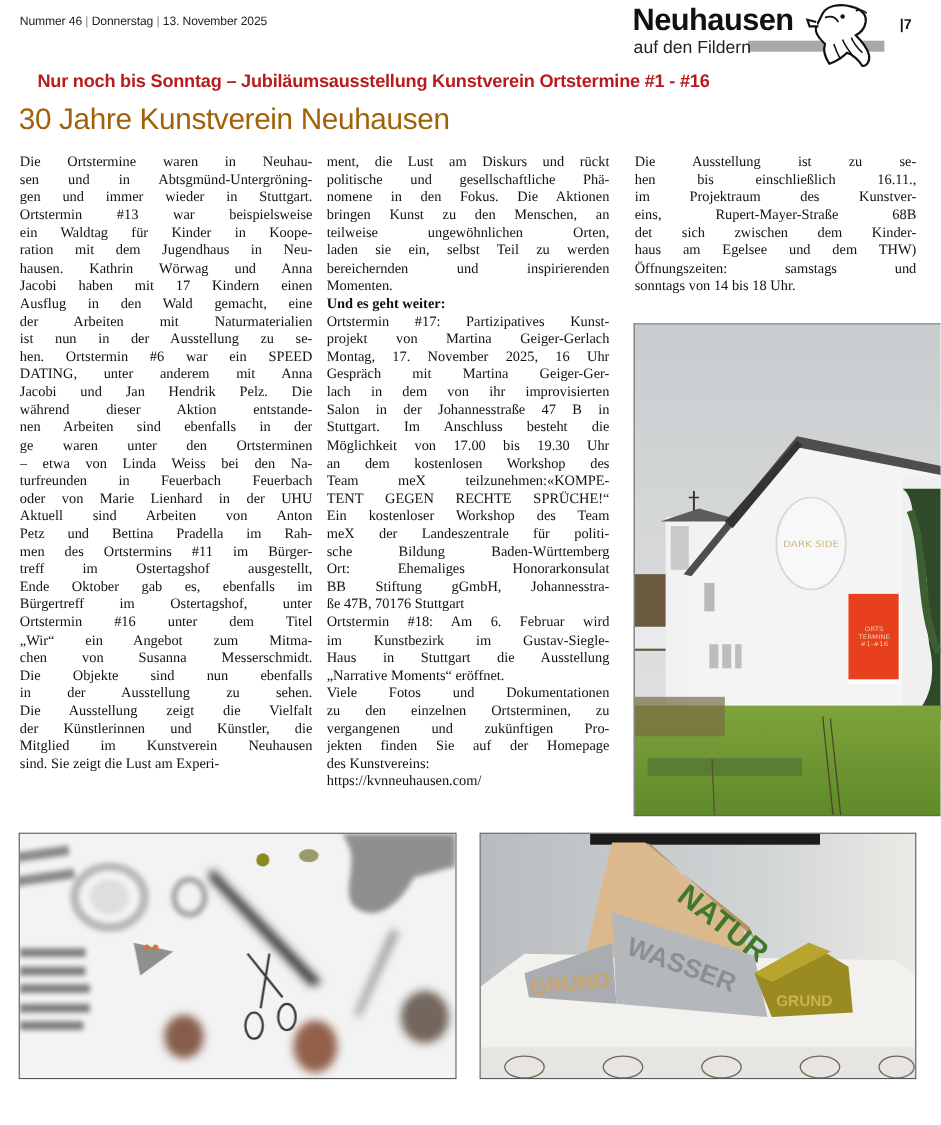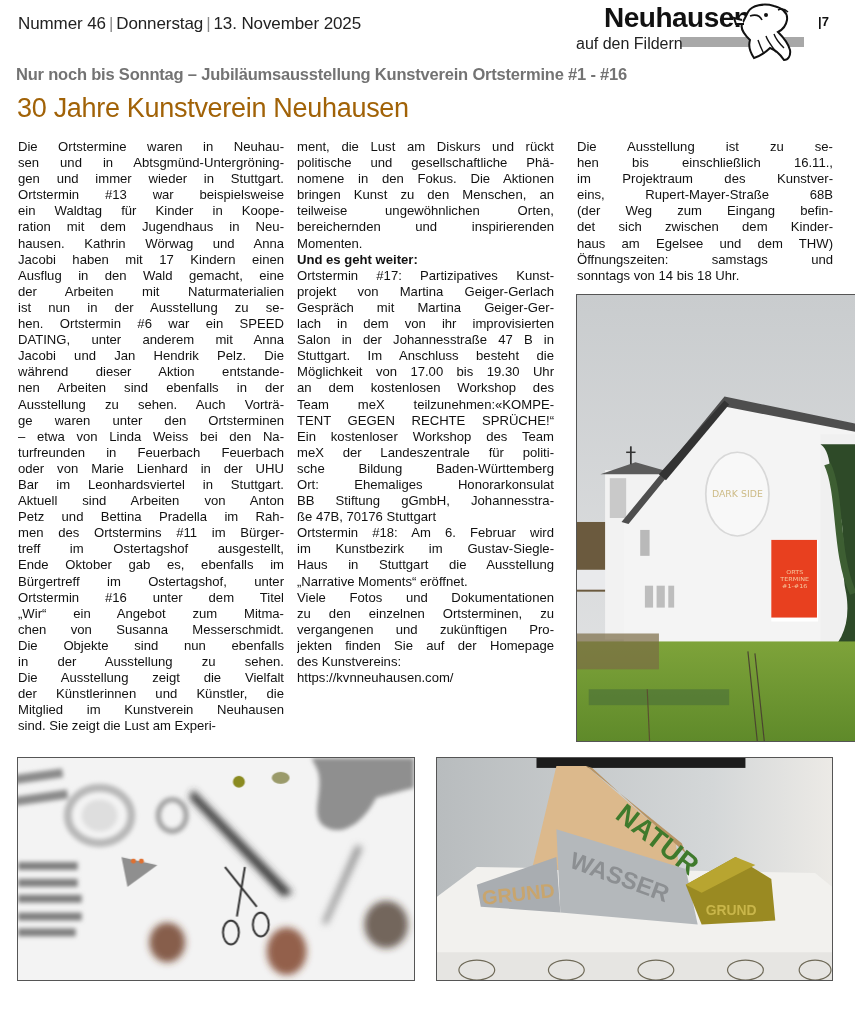--- a/index.html
+++ b/index.html
@@ -2,48 +2,48 @@
 <html><head>
 <meta charset="utf-8">
 <style>
   html, body { margin: 0; padding: 0; }
   body {
     width: 855px; height: 1023px; background: #ffffff; position: relative; overflow: hidden;
     font-family: "DejaVu Sans", sans-serif; color: #111;
   }
   .issue-line {
     position: absolute; left: 18px; top: 14px; font-family: "Liberation Sans", sans-serif;
-    font-size: 17px; color: #222; letter-spacing: -0.1px;
+    font-size: 11px; color: #222; letter-spacing: -0.1px;
   }
   .issue-line .sep { color: #888; margin: 0 3px; }
   .logo { position: absolute; left: 575px; top: 2px; width: 230px; height: 60px; }
   .logo-title {
     position: absolute; left: 0; top: 0; font-family: "Liberation Sans", sans-serif; font-weight: bold;
-    font-size: 28px; letter-spacing: -0.5px; color: #111; margin-left: 29px;
+    font-size: 28px; letter-spacing: -0.5px; color: #111;
   }
   .logo-sub {
     position: absolute; left: 1px; top: 33px; font-family: "Liberation Sans", sans-serif;
     font-size: 16px; color: #222;
   }
   .logo-bar { position: absolute; left: 105px; top: 35px; width: 124px; height: 10px; background: #a8a8a8; }
   .logo-lion { position: absolute; left: 155px; top: 0; width: 70px; height: 60px; }
   .page-number {
     position: absolute; left: 818px; top: 14px; font-family: "Liberation Sans", sans-serif;
     font-weight: bold; font-size: 13px; color: #111;
   }
   .kicker {
-    position: absolute; left: 16px; top: 65px; font-family: "Liberation Sans", sans-serif; font-weight: bold;
-    font-size: 16.5px; color: #737373; letter-spacing: -0.2px; white-space: nowrap;
+    position: absolute; left: 34px; top: 65px; font-family: "Liberation Sans", sans-serif; font-weight: bold;
+    font-size: 16.5px; color: #b91c1c; letter-spacing: -0.2px; white-space: nowrap;
   }
   .headline {
     position: absolute; left: 17px; top: 93px; font-family: "Liberation Sans", sans-serif;
     font-size: 27px; color: #a16207; letter-spacing: -0.3px; white-space: nowrap;
   }
   .col {
-    position: absolute; top: 139px; font-family: Liberation Sans, sans-serif; font-size: 13.1px;
+    position: absolute; top: 139px; font-family: Liberation Serif, serif; font-size: 13.1px;
     line-height: 16.1px; color: #111; text-align: justify; hyphens: manual;
   }
   .col .bold { font-weight: bold; }
   .col1 { left: 18px; width: 266px; }
   .col2 { left: 297px; width: 257px; }
   .col3 { left: 577px; width: 256px; }
   .line { display: block; text-align: justify; text-align-last: justify; white-space: nowrap; overflow: hidden; }
   .line.last { text-align-last: left; }
   .photo { position: absolute; border: 1px solid #555; overflow: hidden; box-sizing: border-box; }
   .photo svg { display: block; width: 100%; height: 100%; }
@@ -90,26 +90,24 @@
     <span class="line">hausen. Kathrin Wörwag und Anna</span>
     <span class="line">Jacobi haben mit 17 Kindern einen</span>
     <span class="line">Ausflug in den Wald gemacht, eine</span>
     <span class="line">der Arbeiten mit Naturmaterialien</span>
     <span class="line">ist nun in der Ausstellung zu se-</span>
     <span class="line">hen. Ortstermin #6 war ein SPEED</span>
     <span class="line">DATING, unter anderem mit Anna</span>
     <span class="line">Jacobi und Jan Hendrik Pelz. Die</span>
     <span class="line">während dieser Aktion entstande-</span>
     <span class="line">nen Arbeiten sind ebenfalls in der</span>
-    <span class="line">Ausstellung zu sehen. Auch Vorträ-</span>
     <span class="line">ge waren unter den Ortsterminen</span>
     <span class="line">– etwa von Linda Weiss bei den Na-</span>
     <span class="line">turfreunden in Feuerbach Feuerbach</span>
     <span class="line">oder von Marie Lienhard in der UHU</span>
-    <span class="line">Bar im Leonhardsviertel in Stuttgart.</span>
     <span class="line">Aktuell sind Arbeiten von Anton</span>
     <span class="line">Petz und Bettina Pradella im Rah-</span>
     <span class="line">men des Ortstermins #11 im Bürger-</span>
     <span class="line">treff im Ostertagshof ausgestellt,</span>
     <span class="line">Ende Oktober gab es, ebenfalls im</span>
     <span class="line">Bürgertreff im Ostertagshof, unter</span>
     <span class="line">Ortstermin #16 unter dem Titel</span>
     <span class="line">„Wir“ ein Angebot zum Mitma-</span>
     <span class="line">chen von Susanna Messerschmidt.</span>
     <span class="line">Die Objekte sind nun ebenfalls</span>
@@ -118,25 +116,27 @@
     <span class="line">der Künstlerinnen und Künstler, die</span>
     <span class="line">Mitglied im Kunstverein Neuhausen</span>
     <span class="line last">sind. Sie zeigt die Lust am Experi-</span>
   </div>
 <div class="col col2" id="col-1">
     <span class="line">ment, die Lust am Diskurs und rückt</span>
     <span class="line">politische und gesellschaftliche Phä-</span>
     <span class="line">nomene in den Fokus. Die Aktionen</span>
     <span class="line">bringen Kunst zu den Menschen, an</span>
     <span class="line">teilweise ungewöhnlichen Orten,</span>
+    <span class="line">laden sie ein, selbst Teil zu werden</span>
     <span class="line">bereichernden und inspirierenden</span>
     <span class="line last">Momenten.</span>
     <span class="line last bold">Und es geht weiter:</span>
     <span class="line">Ortstermin #17: Partizipatives Kunst-</span>
     <span class="line">projekt von Martina Geiger-Gerlach</span>
+    <span class="line">Montag, 17. November 2025, 16 Uhr</span>
     <span class="line">Gespräch mit Martina Geiger-Ger-</span>
     <span class="line">lach in dem von ihr improvisierten</span>
     <span class="line">Salon in der Johannesstraße 47 B in</span>
     <span class="line">Stuttgart. Im Anschluss besteht die</span>
     <span class="line">Möglichkeit von 17.00 bis 19.30 Uhr</span>
     <span class="line">an dem kostenlosen Workshop des</span>
     <span class="line">Team meX teilzunehmen:«KOMPE-</span>
     <span class="line">TENT GEGEN RECHTE SPRÜCHE!“</span>
     <span class="line">Ein kostenloser Workshop des Team</span>
     <span class="line">meX der Landeszentrale für politi-</span>
@@ -153,21 +153,20 @@
     <span class="line">vergangenen und zukünftigen Pro-</span>
     <span class="line">jekten finden Sie auf der Homepage</span>
     <span class="line last">des Kunstvereins:</span>
     <span class="line last">https://kvnneuhausen.com/</span>
   </div>
 <div class="col col3" id="col-2">
     <span class="line">Die Ausstellung ist zu se-</span>
     <span class="line">hen bis einschließlich 16.11.,</span>
     <span class="line">im Projektraum des Kunstver-</span>
     <span class="line">eins, Rupert-Mayer-Straße 68B</span>
-    <span class="line">(der Weg zum Eingang befin-</span>
     <span class="line">det sich zwischen dem Kinder-</span>
     <span class="line">haus am Egelsee und dem THW)</span>
     <span class="line">Öffnungszeiten: samstags und</span>
     <span class="line last">sonntags von 14 bis 18 Uhr.</span>
   </div>
 
 <div class="photo photo-church">
   <svg viewBox="0 0 258 448" preserveAspectRatio="none">
     <defs>
       <linearGradient id="sky" x1="0" y1="0" x2="0" y2="1">

